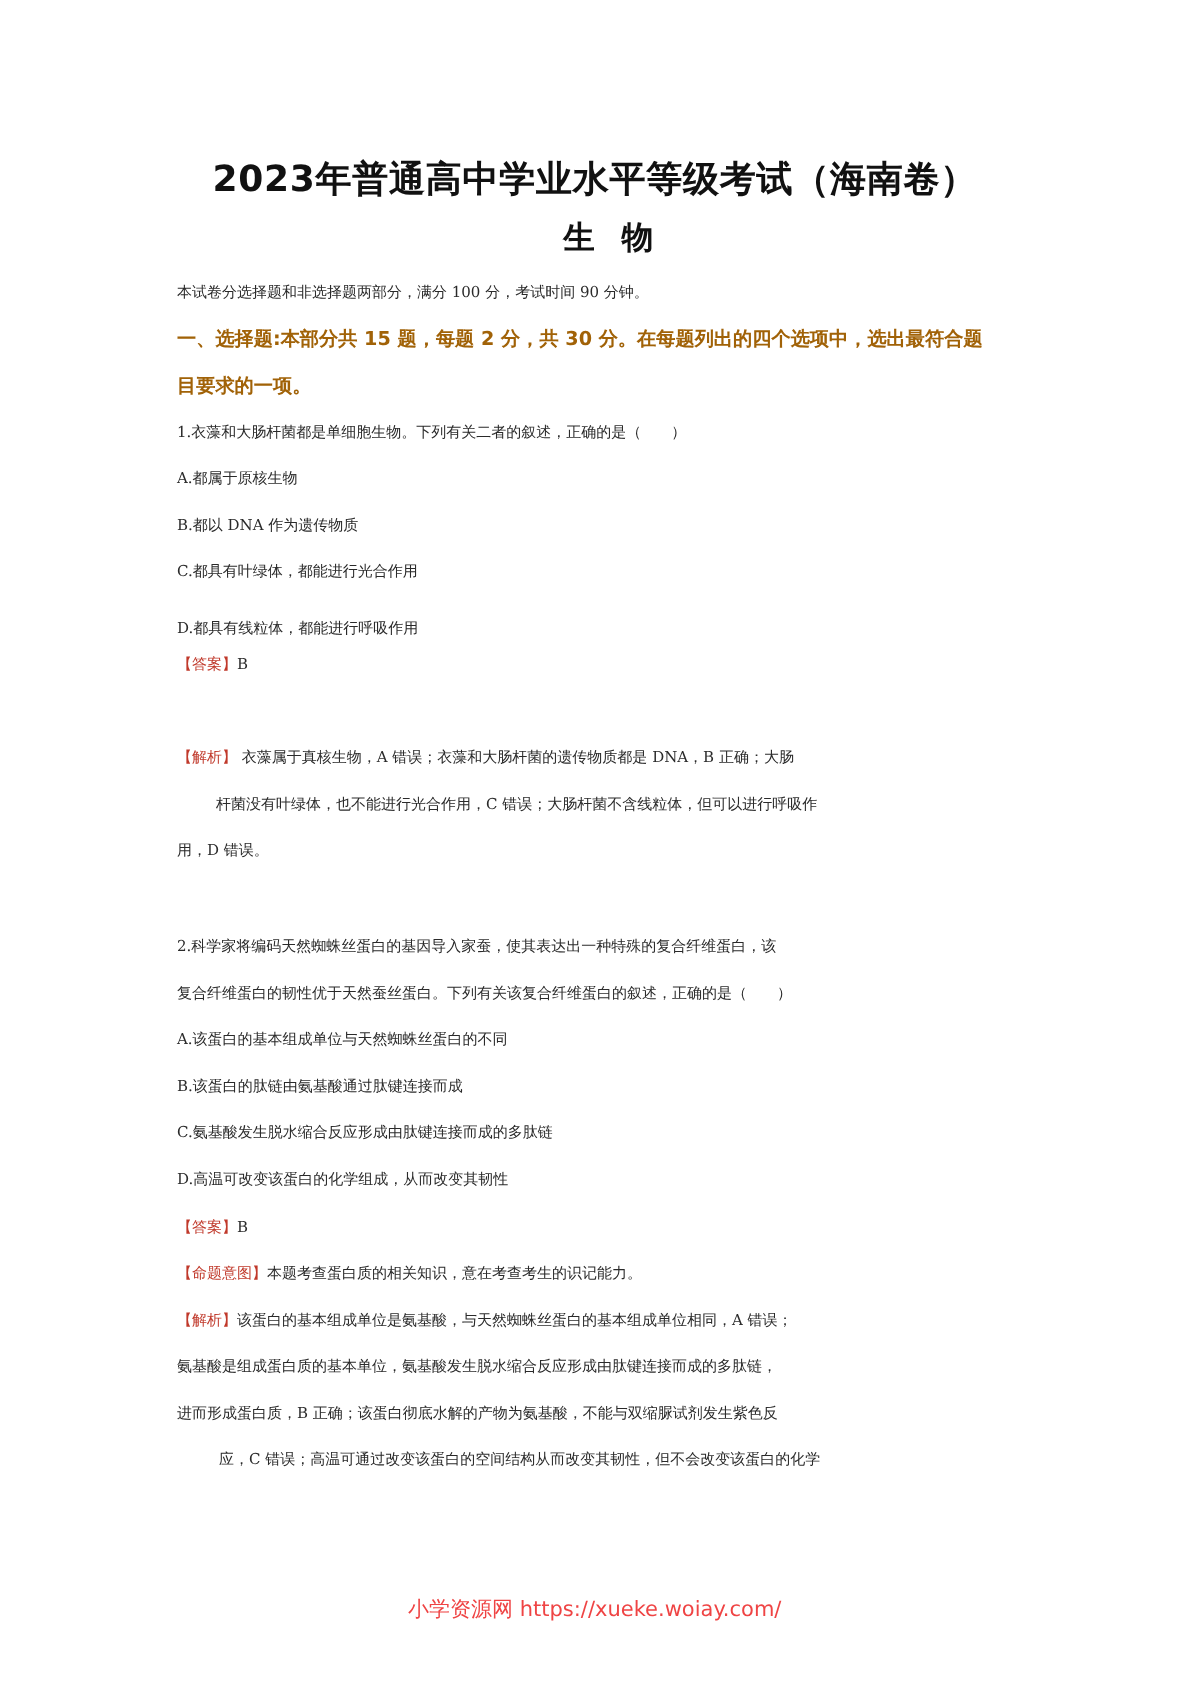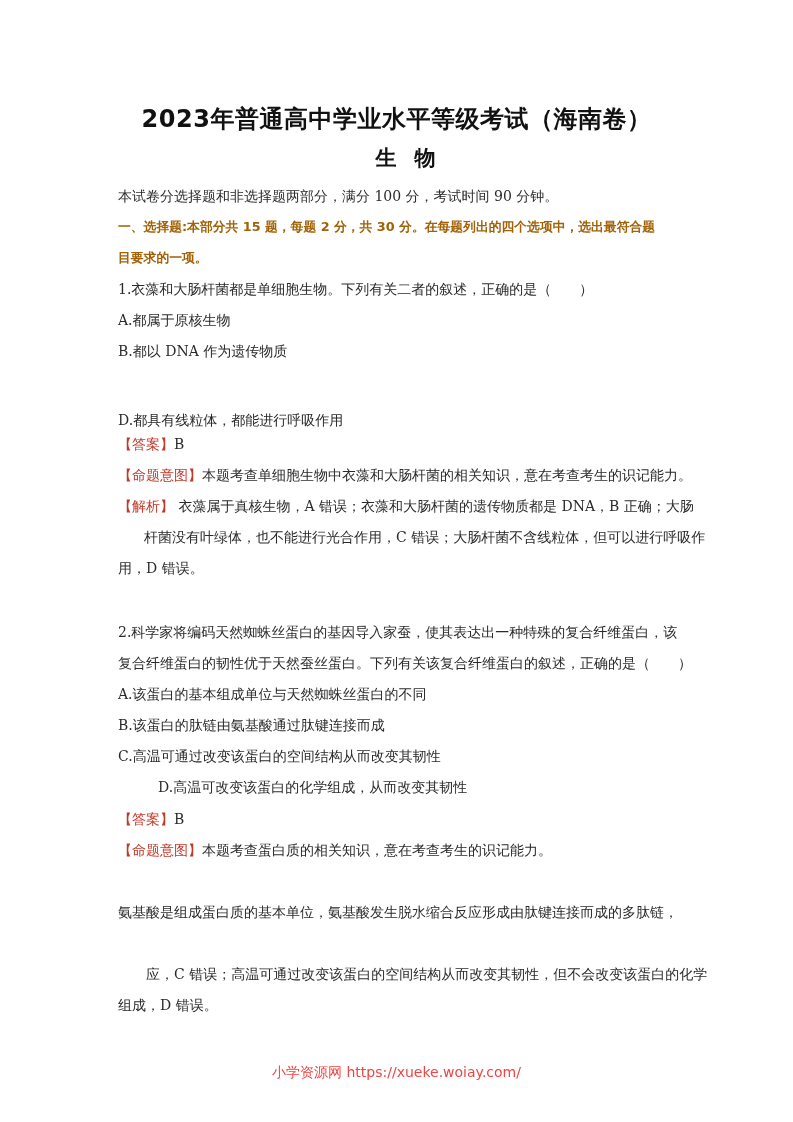--- a/index.html
+++ b/index.html
@@ -4,21 +4,21 @@
 <style>
   html, body { margin: 0; padding: 0; background: #ffffff; }
   body { width: 793px; height: 1122px; position: relative; overflow: hidden;
          font-family: "DejaVu Serif", "Liberation Serif", serif; color: #222; }
   .page { position: absolute; left: 0; top: 0; width: 793px; height: 1122px; }
   .title { position: absolute; left: 0; width: 793px; text-align: center;
            font-family: "DejaVu Sans", "Liberation Sans", sans-serif; font-weight: bold;
            color: #111; }
   .t1 { top: 103px; font-size: 24px; letter-spacing: 0.5px; }
   .t2 { top: 144px; font-size: 21px; letter-spacing: 18px; padding-left: 18px; }
-  .line { position: absolute; left: 118px; width: 560px; font-size: 14px;
+  .line { position: absolute; left: 118px; width: 560px; font-size: 10px;
           line-height: 18px; white-space: nowrap; color: #2a2a2a; }
   .bold { font-weight: bold; font-family: "DejaVu Sans", "Liberation Sans", sans-serif;
           font-size: 12.8px; color: #a16207; }
   .tag { color: #c0392b; }
   .footer { position: absolute; top: 1064px; left: 0; width: 793px; text-align: center;
             font-family: "DejaVu Sans", "Liberation Sans", sans-serif; font-size: 14px;
             color: #ef4444; }
 </style>
 </head>
 <body>
@@ -28,45 +28,46 @@
   <div class="title t1">2023年普通高中学业水平等级考试（海南卷）</div>
   <div class="title t2">生物</div>
 
   <div class="line" style="top:187px;">本试卷分选择题和非选择题两部分，满分 100 分，考试时间 90 分钟。</div>
   <div class="line bold" style="top:218px;">一、选择题:本部分共 15 题，每题 2 分，共 30 分。在每题列出的四个选项中，选出最符合题</div>
   <div class="line bold" style="top:249px;">目要求的一项。</div>
 
   <div class="line" style="top:280px;">1.衣藻和大肠杆菌都是单细胞生物。下列有关二者的叙述，正确的是（　　）</div>
   <div class="line" style="top:311px;">A.都属于原核生物</div>
   <div class="line" style="top:342px;">B.都以 DNA 作为遗传物质</div>
+  <div class="line" style="top:373px;">C.都具有叶绿体，都能进行光合作用</div>
   <div class="line" style="top:411px;">D.都具有线粒体，都能进行呼吸作用</div>
 
   <div class="line" style="top:435px;">
     <span class="tag">【答案】</span><span>B</span>
-  </div>
-  <div class="line" style="top:466px;">
-    <span class="tag">【命题意图】</span><span>本题考查单细胞生物中衣藻和大肠杆菌的相关知识，意在考查考生的识记能力。</span>
   </div>
   <div class="line" style="top:497px;">
     <span class="tag">【解析】</span><span> 衣藻属于真核生物，A 错误；衣藻和大肠杆菌的遗传物质都是 DNA，B 正确；大肠</span>
   </div>
   <div class="line" style="top:528px;margin-left:26px;">杆菌没有叶绿体，也不能进行光合作用，C 错误；大肠杆菌不含线粒体，但可以进行呼吸作</div>
   <div class="line" style="top:559px;">用，D 错误。</div>
 
   <div class="line" style="top:623px;">2.科学家将编码天然蜘蛛丝蛋白的基因导入家蚕，使其表达出一种特殊的复合纤维蛋白，该</div>
   <div class="line" style="top:654px;">复合纤维蛋白的韧性优于天然蚕丝蛋白。下列有关该复合纤维蛋白的叙述，正确的是（　　）</div>
   <div class="line" style="top:716px;">B.该蛋白的肽链由氨基酸通过肽键连接而成</div>
   <div class="line" style="top:685px;">A.该蛋白的基本组成单位与天然蜘蛛丝蛋白的不同</div>
-  <div class="line" style="top:747px;">C.高温可通过改变该蛋白的空间结构从而改变其韧性</div>
-  <div class="line" style="top:778px;margin-left:40px;">D.高温可改变该蛋白的化学组成，从而改变其韧性</div>
+  <div class="line" style="top:747px;">C.氨基酸发生脱水缩合反应形成由肽键连接而成的多肽链</div>
+  <div class="line" style="top:778px;">D.高温可改变该蛋白的化学组成，从而改变其韧性</div>
 
   <div class="line" style="top:810px;">
     <span class="tag">【答案】</span><span>B</span>
   </div>
   <div class="line" style="top:841px;">
     <span class="tag">【命题意图】</span><span>本题考查蛋白质的相关知识，意在考查考生的识记能力。</span>
   </div>
+  <div class="line" style="top:872px;">
+    <span class="tag">【解析】</span><span>该蛋白的基本组成单位是氨基酸，与天然蜘蛛丝蛋白的基本组成单位相同，A 错误；</span>
+  </div>
   <div class="line" style="top:903px;">氨基酸是组成蛋白质的基本单位，氨基酸发生脱水缩合反应形成由肽键连接而成的多肽链，</div>
+  <div class="line" style="top:934px;">进而形成蛋白质，B 正确；该蛋白彻底水解的产物为氨基酸，不能与双缩脲试剂发生紫色反</div>
   <div class="line" style="top:965px;margin-left:28px;">应，C 错误；高温可通过改变该蛋白的空间结构从而改变其韧性，但不会改变该蛋白的化学</div>
-  <div class="line" style="top:996px;">组成，D 错误。</div>
 
   <div class="footer">小学资源网 https://xueke.woiay.com/</div>
 </div>
 
 </body></html>

